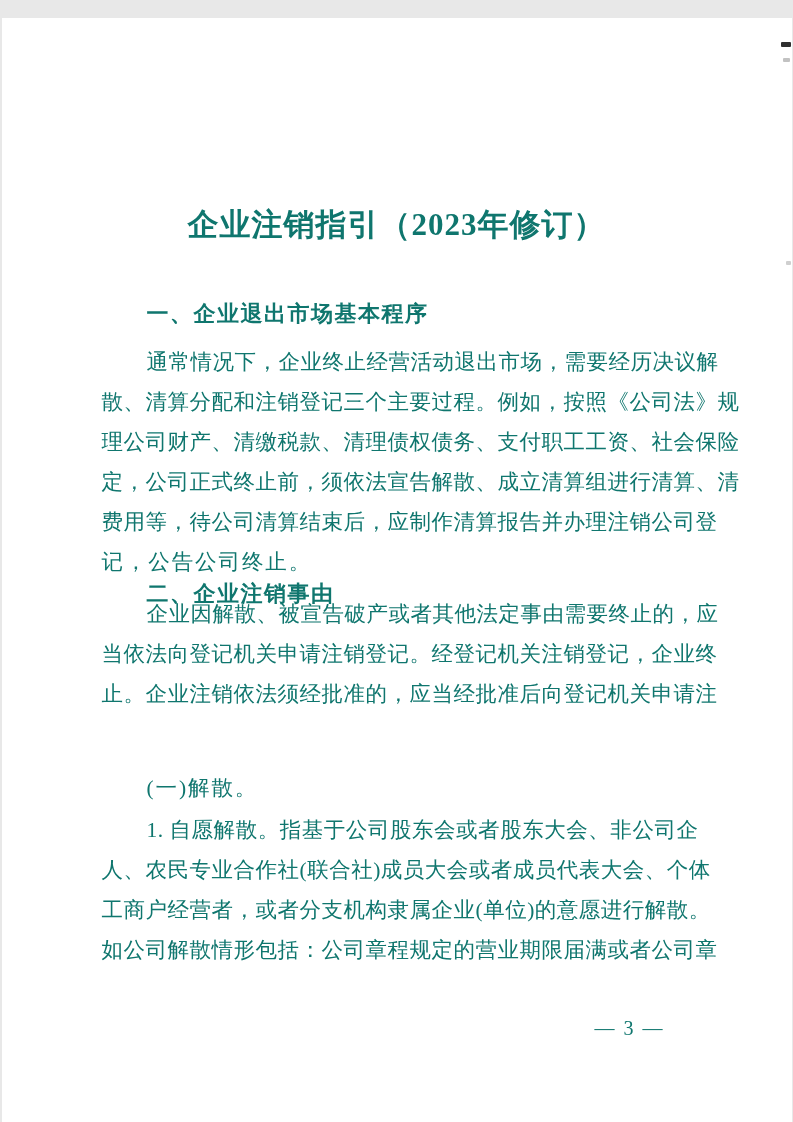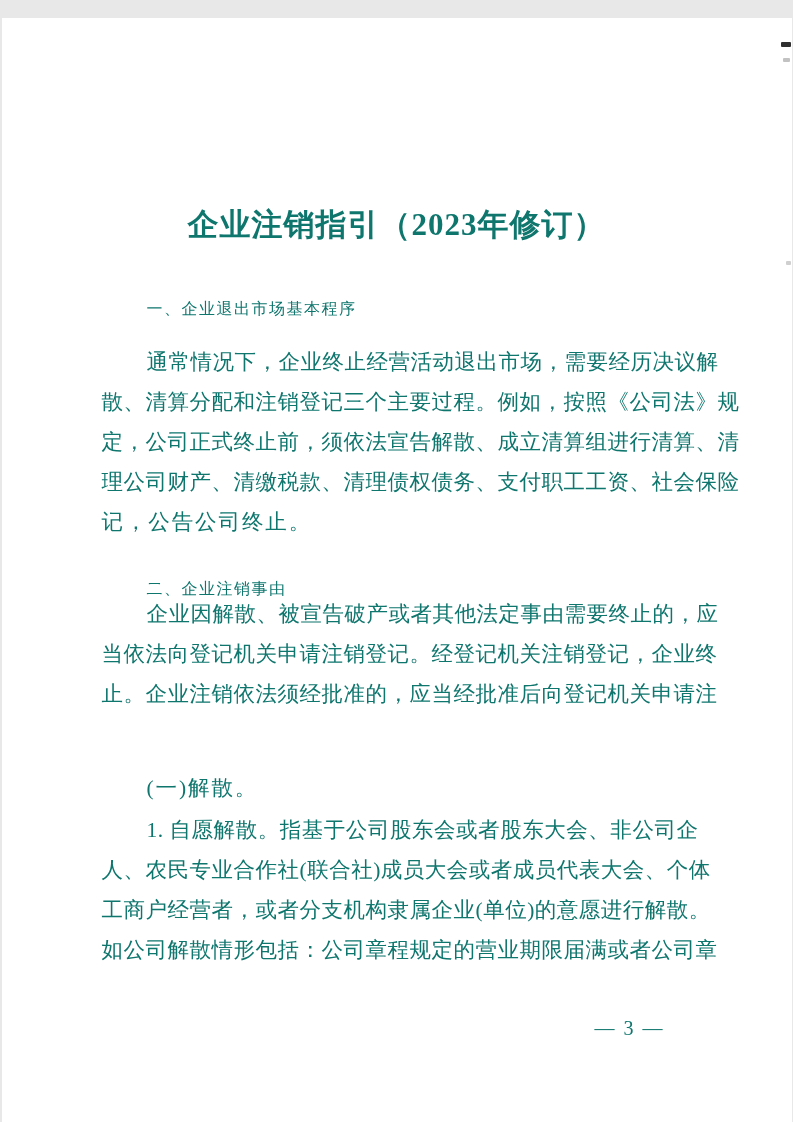--- a/index.html
+++ b/index.html
@@ -14,21 +14,21 @@
   }
   .title{
     position:absolute;left:0;right:0;top:186px;margin:0;
     text-align:center;
     font-size:31px;font-weight:700;letter-spacing:1px;
     font-family:"Liberation Serif","DejaVu Serif",serif;
   }
   .sec-heading{
     position:absolute;left:145px;
     font-family:"Liberation Sans","DejaVu Sans",sans-serif;
-    font-weight:400;font-size:16px;letter-spacing:1.5px;
+    font-weight:700;font-size:22px;letter-spacing:1.5px;
     white-space:nowrap;
   }
   .para{
     position:absolute;left:100px;width:597px;
   }
   .line{
     height:40px;line-height:40px;
     font-size:21.5px;
     text-align:justify;
     text-align-last:justify;
@@ -62,22 +62,23 @@
 
 <div class="page">
 
   <h1 class="title">企业注销指引（2023年修订）</h1>
 
   <div class="sec-heading" style="top:281px">一、企业退出市场基本程序</div>
 
   <div class="para" style="top:324px">
       <div class="line first">通常情况下，企业终止经营活动退出市场，需要经历决议解</div>
       <div class="line">散、清算分配和注销登记三个主要过程。例如，按照《公司法》规</div>
+      <div class="line">理公司财产、清缴税款、清理债权债务、支付职工工资、社会保险</div>
       <div class="line">定，公司正式终止前，须依法宣告解散、成立清算组进行清算、清</div>
-      <div class="line">理公司财产、清缴税款、清理债权债务、支付职工工资、社会保险</div>
+      <div class="line">费用等，待公司清算结束后，应制作清算报告并办理注销公司登</div>
       <div class="line nojust">记，公告公司终止。</div>
     </div>
 
   <div class="sec-heading" style="top:561px">二、企业注销事由</div>
 
   <div class="para" style="top:576px">
       <div class="line first">企业因解散、被宣告破产或者其他法定事由需要终止的，应</div>
       <div class="line">当依法向登记机关申请注销登记。经登记机关注销登记，企业终</div>
       <div class="line">止。企业注销依法须经批准的，应当经批准后向登记机关申请注</div>
     </div>

